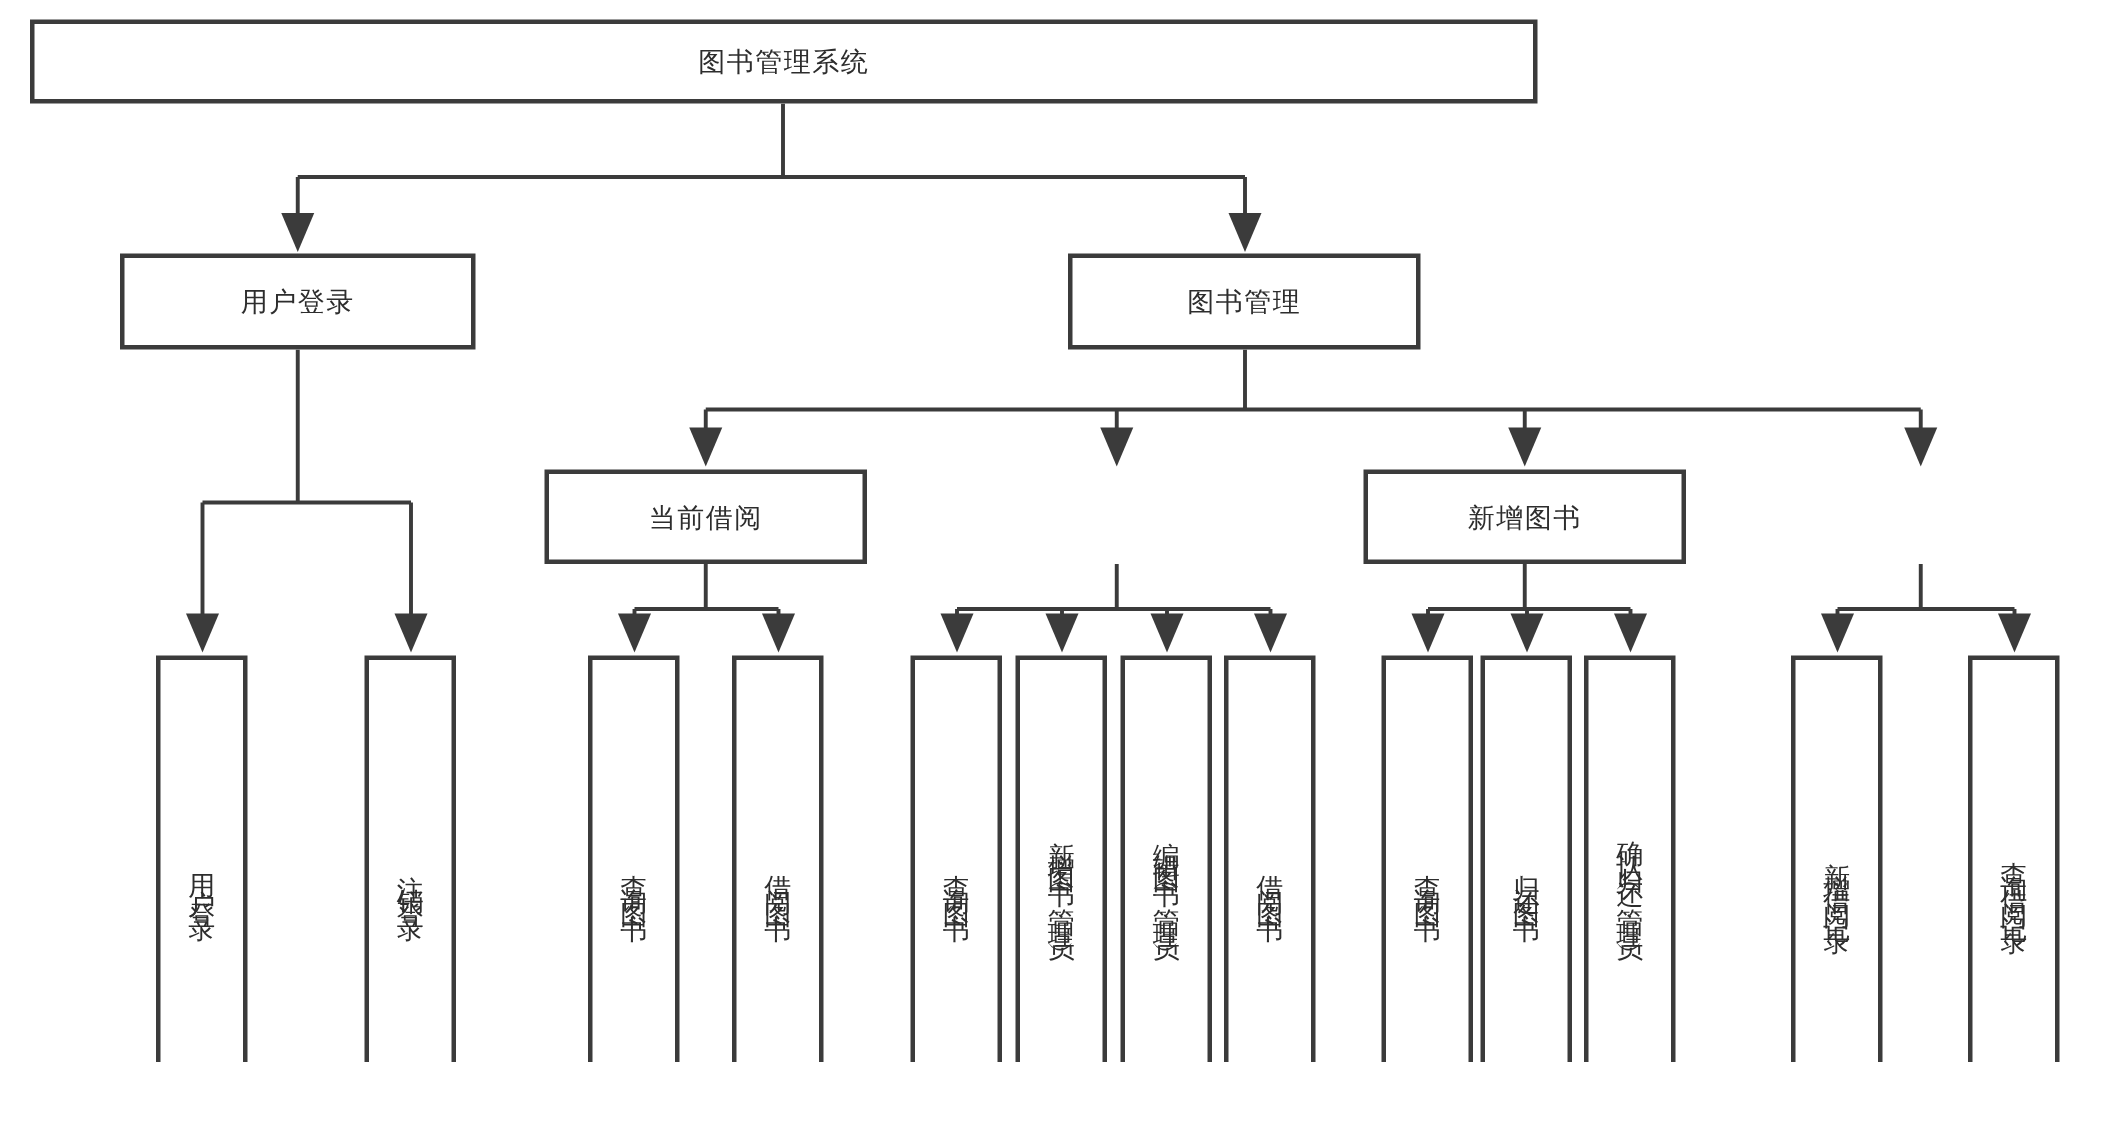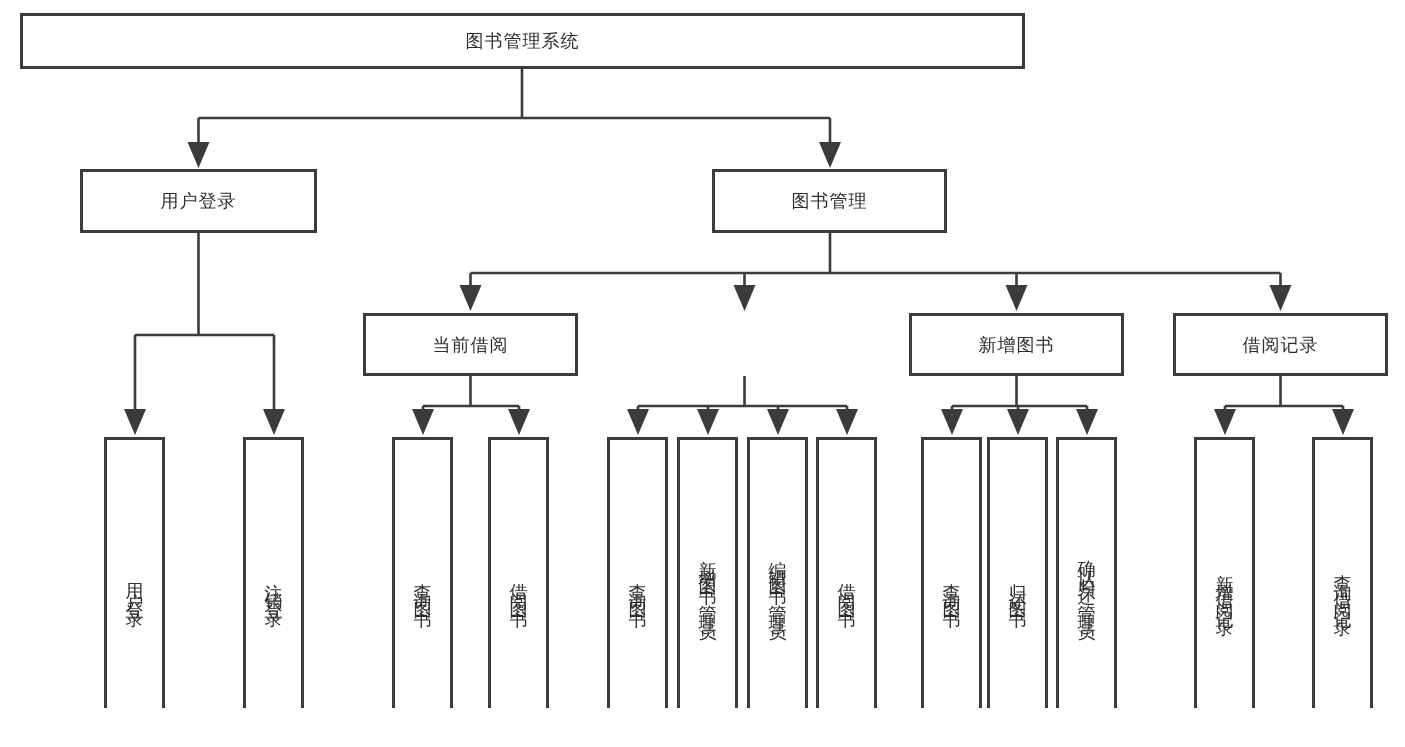--- a/index.html
+++ b/index.html
@@ -106,21 +106,20 @@
     </g>
   </svg>
 
   <div class="node" style="left:20px;top:13px;width:1005px;height:56px;">图书管理系统</div>
 
   <div class="node" style="left:80px;top:169px;width:237px;height:64px;">用户登录</div>
   <div class="node" style="left:712px;top:169px;width:235px;height:64px;font-family:Liberation Mono, monospace;">图书管理</div>
 
   <div class="node" style="left:363px;top:313px;width:215px;height:63px;">当前借阅</div>
   <div class="node" style="left:909px;top:313px;width:215px;height:63px;">新增图书</div>
-  <div class="node" style="left:1173px;top:313px;width:215px;height:63px;">借阅记录</div>
 
   <div class="node leaf" style="left:104px;">
     <span class="vtext">用户登录</span>
   </div>
   <div class="node leaf" style="left:243px;">
     <span class="vtext">注销登录</span>
   </div>
   <div class="node leaf" style="left:392px;">
     <span class="vtext">查询图书</span>
   </div>

